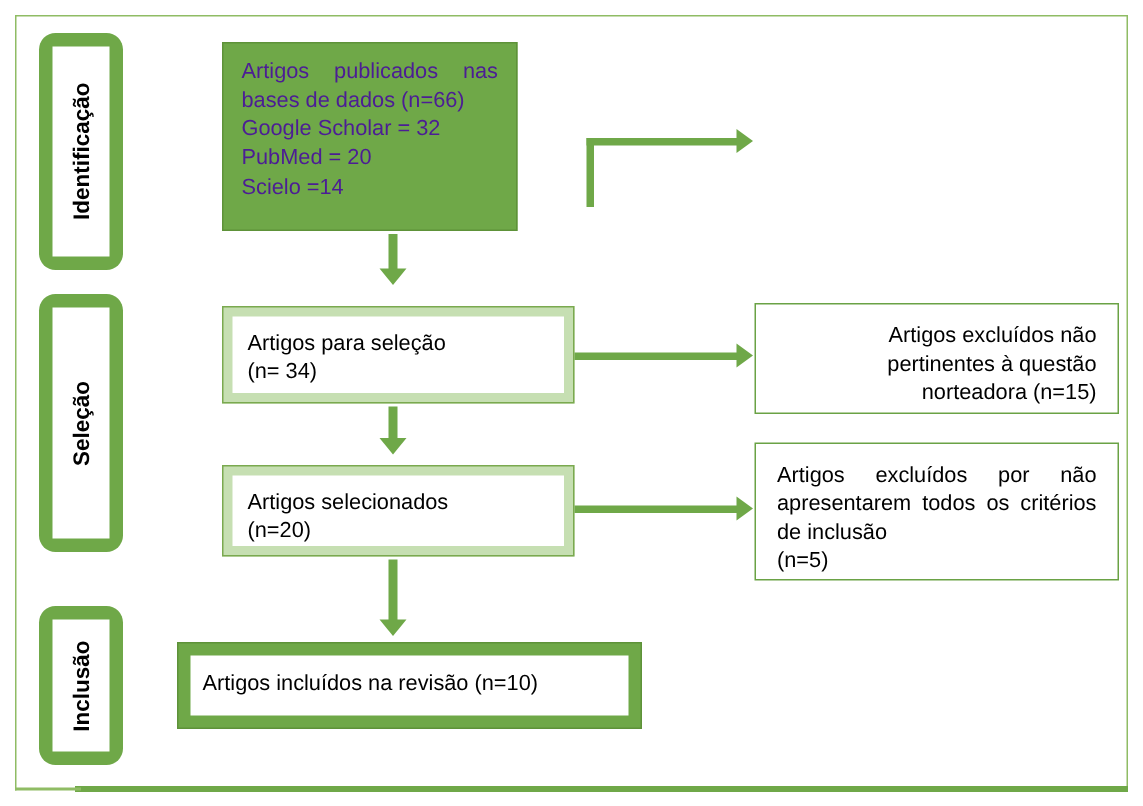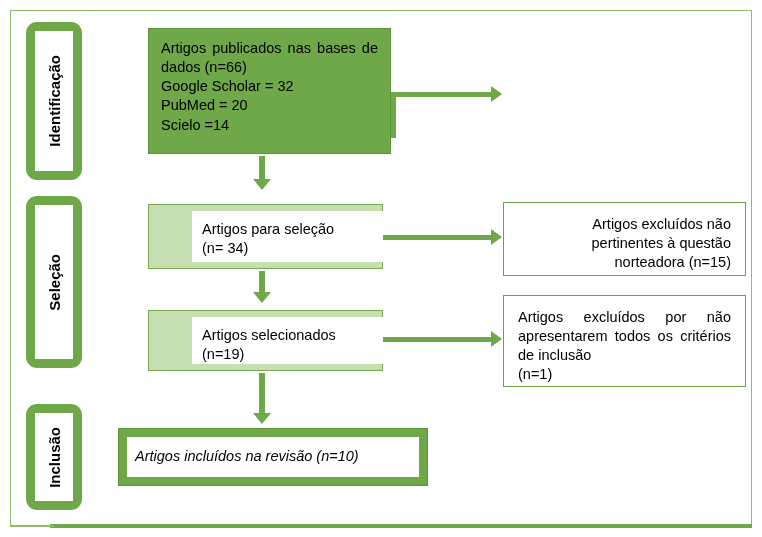--- a/index.html
+++ b/index.html
@@ -104,25 +104,25 @@
   }
   .box .txt {
     display: block;
     white-space: pre-line;
   }
 
   
   #box-sources {
     left: 148px;
     top: 28px;
-    width: 243px;
+    width: 197px;
     height: 126px;
     background: #6fa848;
     border: 1px solid #5e9239;
-    color: #000000;
+    color: #4c1d95;
     padding: 10px 12px 6px 12px;
     text-align: justify;
     text-justify: inter-word;
   }
   #box-sources .txt { text-align: justify; }
 
   
   .box-plain {
     border: 1.5px solid #6aa245;
     padding: 12px 14px;
@@ -139,21 +139,20 @@
     background: #c6dfb2;
     padding: 6px;
   }
   .box-double > .sheet {
     width: 100%;
     height: 100%;
     background: #ffffff;
     box-sizing: border-box;
     padding: 9px 10px;
     display: block;
-    margin-left: 37px;
   }
   #box-selection { left: 148px; top: 204px; width: 235px; height: 65px; }
   #box-selected  { left: 148px; top: 310px; width: 235px; height: 61px; }
 
   
   #box-included {
     left: 118px;
     top: 428px;
     width: 310px;
     height: 58px;
@@ -162,21 +161,20 @@
     padding: 8px;
   }
   #box-included > .sheet {
     width: 100%;
     height: 100%;
     background: #ffffff;
     box-sizing: border-box;
     display: flex;
     align-items: center;
     padding: 0 8px;
-    font-style: italic;
   }
 
   
   .conn { position: absolute; }
   .vline {
     background: #6fa848;
     width: 6px;
   }
   .varrow {
     width: 0;
@@ -262,27 +260,27 @@
     </span>
   </div>
 
   <div class="box box-plain" id="box-excl-1">
     <span class="txt">Artigos excluídos não pertinentes à questão norteadora  (n=15)</span>
   </div>
 
   <div class="box box-double" id="box-selected">
     <span class="sheet">
       <span class="txt">Artigos selecionados
-(n=19)</span>
+(n=20)</span>
     </span>
   </div>
 
   <div class="box box-plain" id="box-excl-2">
     <span class="txt">Artigos excluídos por não apresentarem todos os critérios de inclusão
-(n=1)</span>
+(n=5)</span>
   </div>
 
   <div class="box" id="box-included">
     <span class="sheet">
       <span class="txt">Artigos incluídos na revisão (n=10)</span>
     </span>
   </div>
 
   <div class="conn vline" id="v1-line"></div>
   <div class="conn varrow" id="v1-arrow"></div>

